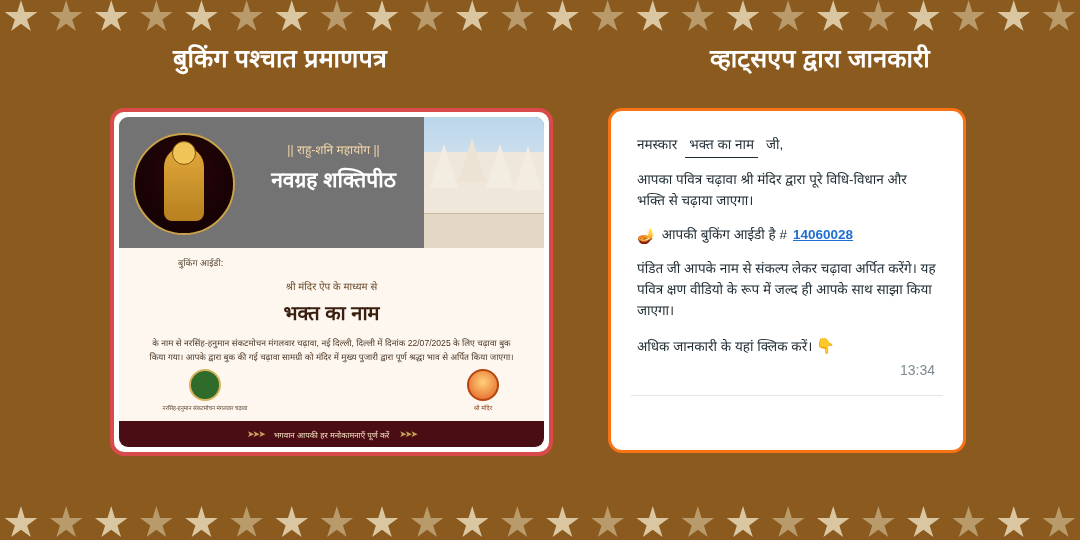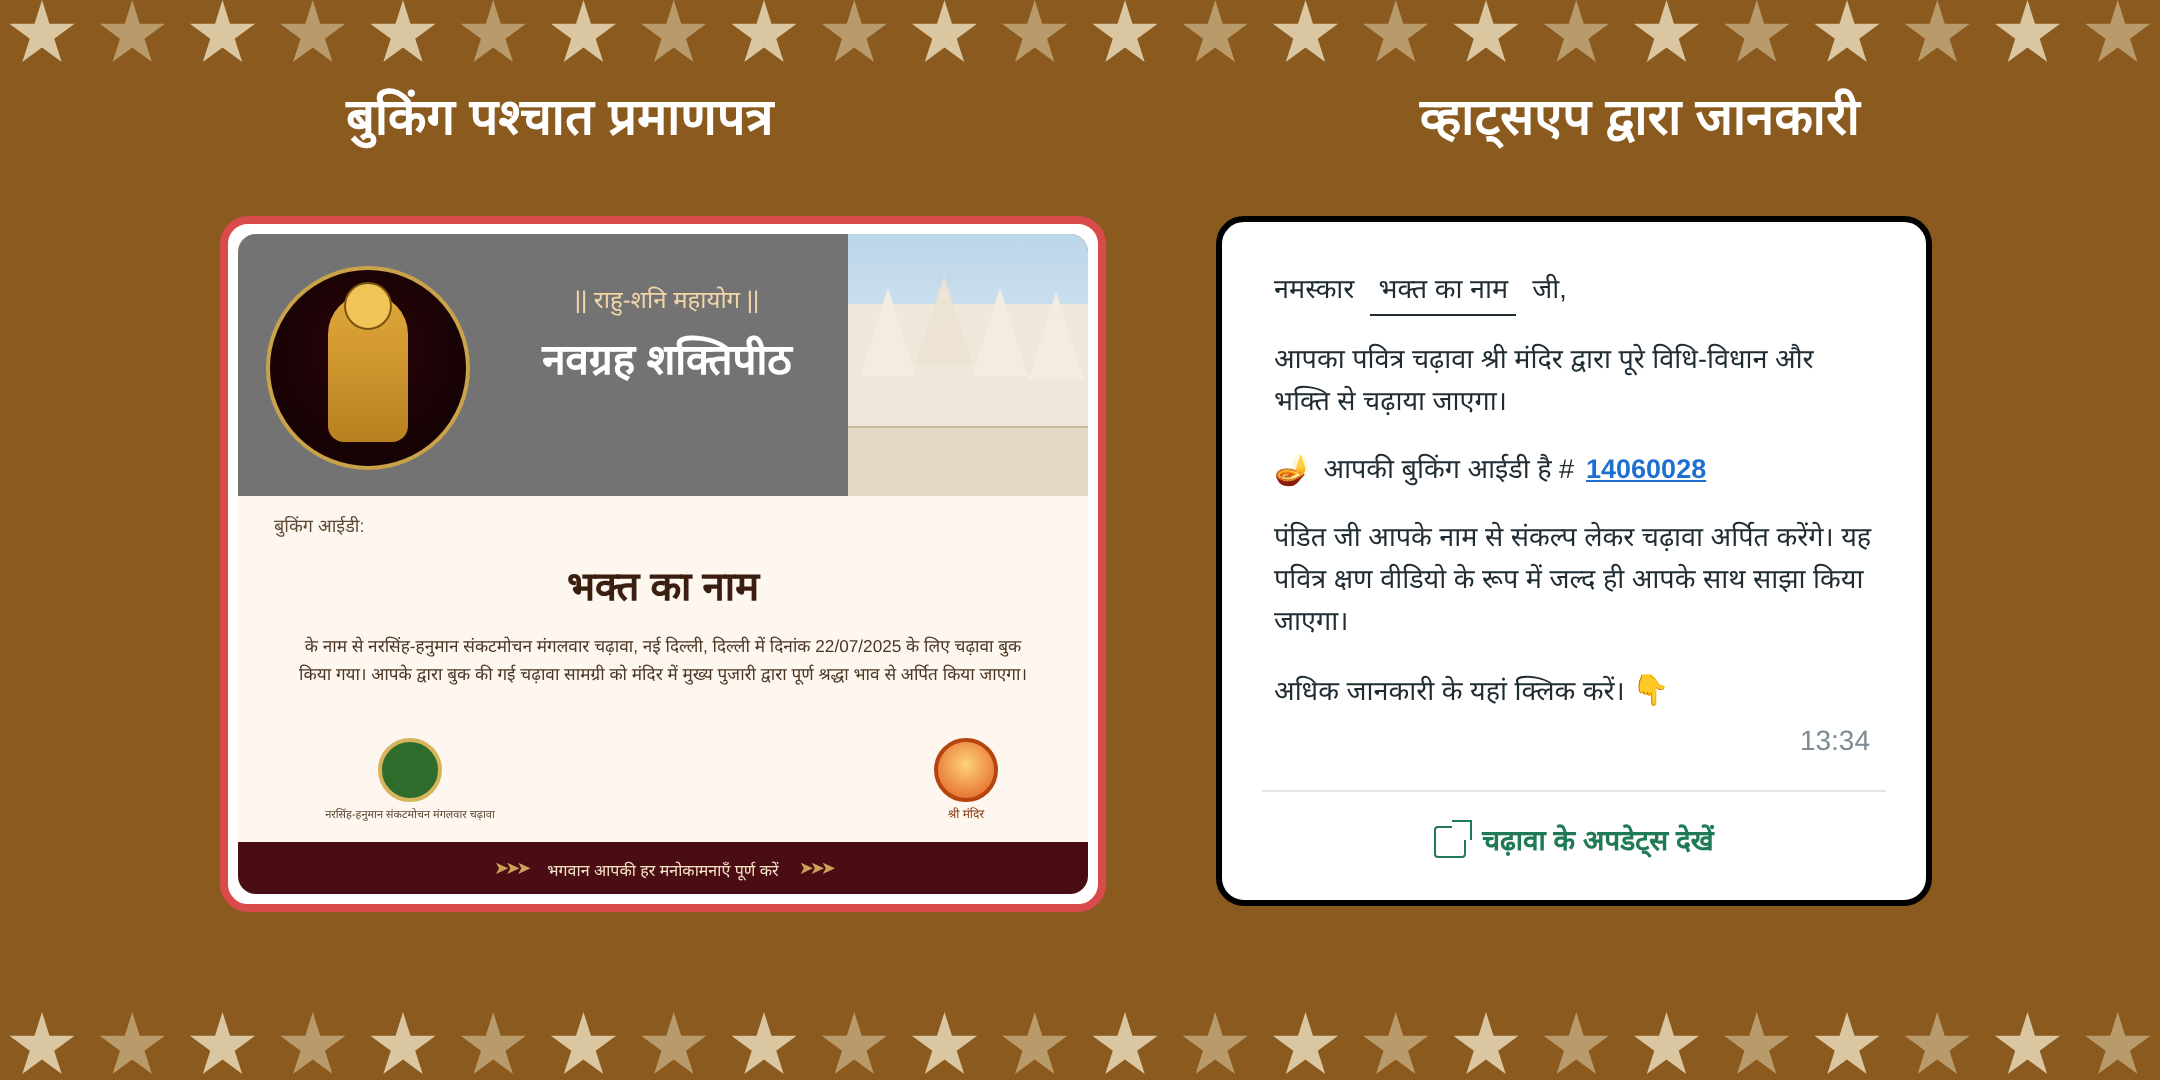--- a/index.html
+++ b/index.html
@@ -179,20 +179,21 @@
   .cert-body {
     padding: 8px 18px 0 18px;
     text-align: center;
     color: #3b2b1d;
   }
   .cert-bookid {
     text-align: left;
     font-size: 9px;
     color: #5c4a36;
     margin-bottom: 10px;
+    margin-left: 41px;
   }
   .cert-via {
     font-size: 10px;
     color: #6b4a2a;
     margin-bottom: 6px;
   }
   .cert-devotee {
     font-size: 20px;
     font-weight: bold;
     color: #3a1f10;
@@ -249,21 +250,21 @@
   .foot-arrow { color: #caa05a; font-size: 9px; letter-spacing: -2px; }
 
   
   .wa-outer {
     position: absolute;
     left: 608px;
     top: 108px;
     width: 358px;
     height: 345px;
     background: #ffffff;
-    border: 3px solid #000000;
+    border: 3px solid #f97316;
     border-radius: 14px;
     box-sizing: border-box;
     padding: 10px;
   }
   .wa-bubble {
     width: 100%;
     height: 100%;
     background: #ffffff;
     border-radius: 10px;
     box-sizing: border-box;
@@ -391,20 +392,21 @@
         <div class="spire s1"></div>
         <div class="spire s2"></div>
         <div class="spire s3"></div>
         <div class="spire s4"></div>
         <div class="temple-base"></div>
       </div>
     </div>
 
     <div class="cert-body">
       <div class="cert-bookid">बुकिंग आईडी:</div>
+      <div class="cert-via">श्री मंदिर ऐप के माध्यम से</div>
       <div class="cert-devotee">भक्त का नाम</div>
       <div class="cert-para">के नाम से नरसिंह-हनुमान संकटमोचन मंगलवार चढ़ावा, नई दिल्ली, दिल्ली में दिनांक 22/07/2025 के लिए चढ़ावा बुक किया गया। आपके द्वारा बुक की गई चढ़ावा सामग्री को मंदिर में मुख्य पुजारी द्वारा पूर्ण श्रद्धा भाव से अर्पित किया जाएगा।</div>
     </div>
 
     <div class="cert-logos">
       <div class="logo-left">
         <div class="logo-circle"></div>
         <div class="logo-caption">नरसिंह-हनुमान संकटमोचन मंगलवार
 चढ़ावा</div>
       </div>
@@ -443,24 +445,20 @@
     <div class="wa-line">पंडित जी आपके नाम से संकल्प लेकर चढ़ावा अर्पित करेंगे। यह पवित्र क्षण वीडियो के रूप में जल्द ही आपके साथ साझा किया जाएगा।</div>
 
     <div class="wa-line">
       <span>अधिक जानकारी के यहां क्लिक करें।</span>
       <span class="pointer">👇</span>
     </div>
 
     <div class="wa-time">13:34</div>
     <div class="wa-divider"></div>
 
-    <div class="wa-action">
-      <span class="ext-icon"></span>
-      <span>चढ़ावा के अपडेट्स देखें</span>
-    </div>
 
   </div>
 </div>
 
 <div class="star-band bottom">
   <div class="star"></div>
   <div class="star faint"></div>
   <div class="star"></div>
   <div class="star faint"></div>
   <div class="star"></div>

